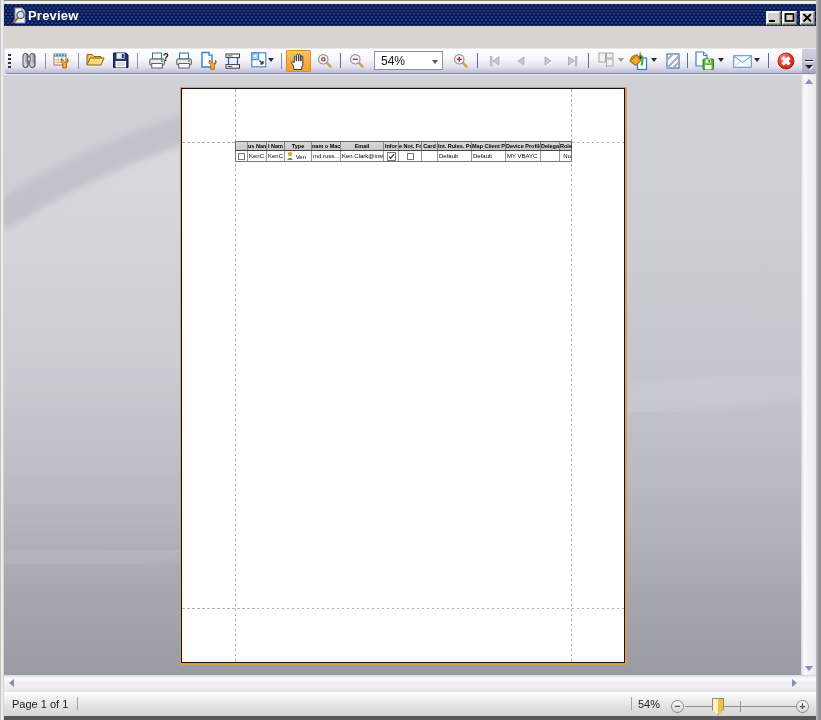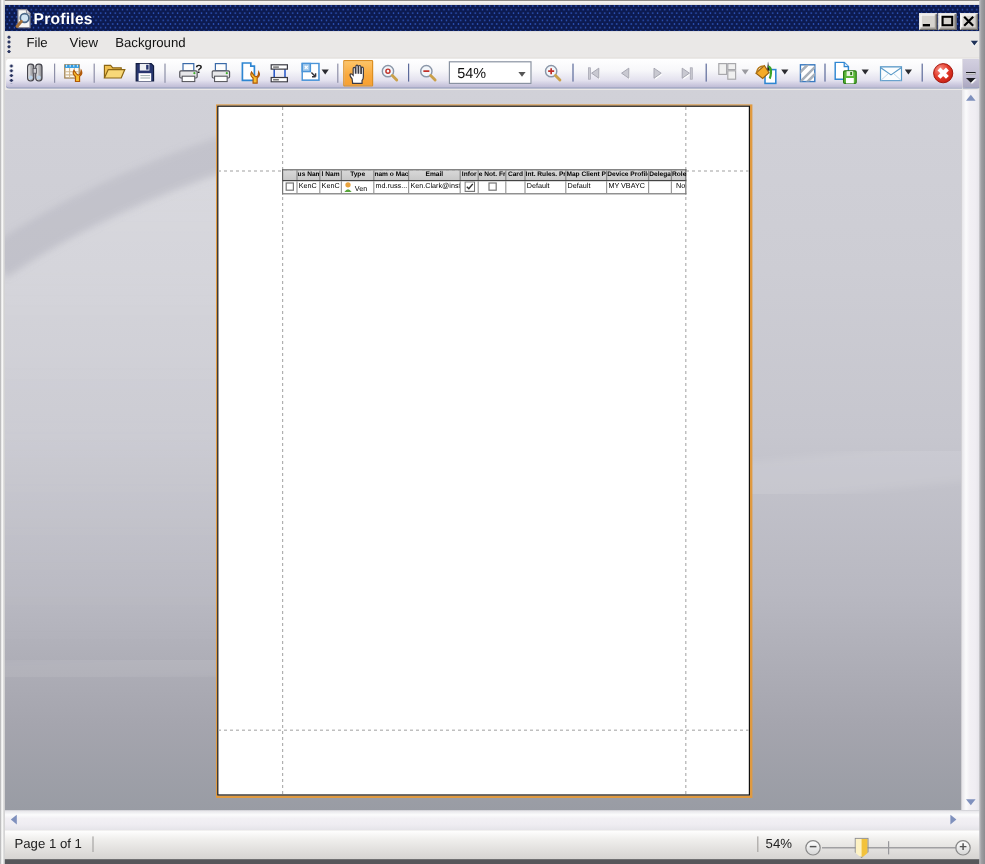--- a/index.html
+++ b/index.html
@@ -55,37 +55,30 @@
 </style></head>
 <body>
 <div id="win">
   <div id="title">
     <svg id="ticon" width="18" height="18" viewBox="0 0 18 18">
       <path d="M4 1 h7 l3 3 v12 h-10 z" fill="#f6f6f4" stroke="#8a8a96" stroke-width="1"></path>
       <path d="M11 1 v3 h3" fill="#dfe3ea" stroke="#8a8a96" stroke-width="0.8"></path>
       <circle cx="9.5" cy="8" r="3.6" fill="rgba(205,226,242,0.92)" stroke="#4a6888" stroke-width="1.4"></circle>
       <path d="M6.8 10.8 L3.2 15" stroke="#a5713a" stroke-width="2.5" stroke-linecap="round"></path>
     </svg>
-    <span class="txt">Profiles</span>
+    <span class="txt">Preview</span>
     <div class="wb" style="left:762px"><svg width="13" height="12">
           <rect x="2" y="8" width="6" height="2" fill="#000"></rect>
         </svg></div>
     <div class="wb" style="left:778px"><svg width="13" height="12">
           <rect x="2.5" y="2" width="8" height="7" fill="none" stroke="#000" stroke-width="1.7"></rect>
         </svg></div>
     <div class="wb" style="left:796px"><svg width="13" height="12">
           <path d="M2.5 2 L10 9.5 M10 2 L2.5 9.5" stroke="#000" stroke-width="1.8"></path>
         </svg></div>
-  </div>
-  <div id="menu">
-    <div class="grip" style="left:2px;top:3px;height:16px"></div>
-    <span style="left:18px">File</span>
-      <span style="left:54px">View</span>
-      <span style="left:92px">Background</span>
-    <div style="position:absolute;left:805px;top:8px;width:0;height:0;border-left:3.5px solid rgba(0,0,0,0);border-right:3.5px solid rgba(0,0,0,0);border-top:4px solid #1e3158;filter:drop-shadow(0 1.5px 0 #fdfdfd)"></div>
   </div>
   <div id="tbar">
     <div id="tpanel"></div>
     <div id="tovf">
       <div style="position:absolute;left:3px;top:11px;width:8px;height:2px;background:#1c1c22;border-bottom:1px solid #fdfdfd"></div>
       <div style="position:absolute;left:3px;top:16px;width:0;height:0;border-left:4px solid rgba(0,0,0,0);border-right:4px solid rgba(0,0,0,0);border-top:4.5px solid #1c1c22;filter:drop-shadow(1px 1px 0 #fdfdfd)"></div>
     </div>
     <div class="grip" style="left:4px;top:5px;height:17px"></div>
     <div id="icons">
       <svg class="ic" style="left:16px;top:3px" width="18" height="19" viewBox="0 0 18 19">

